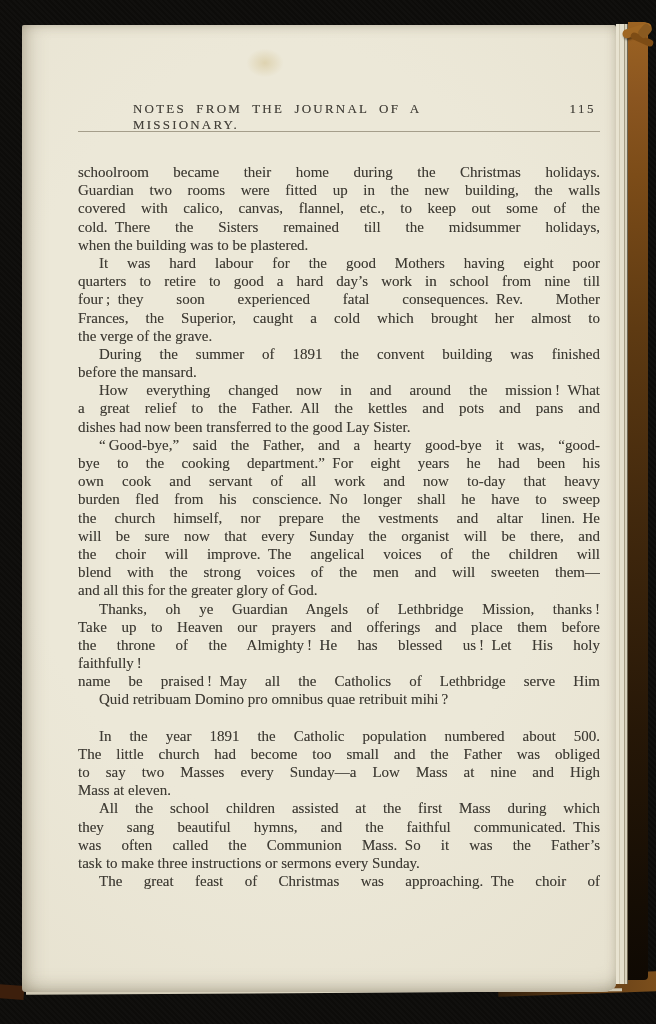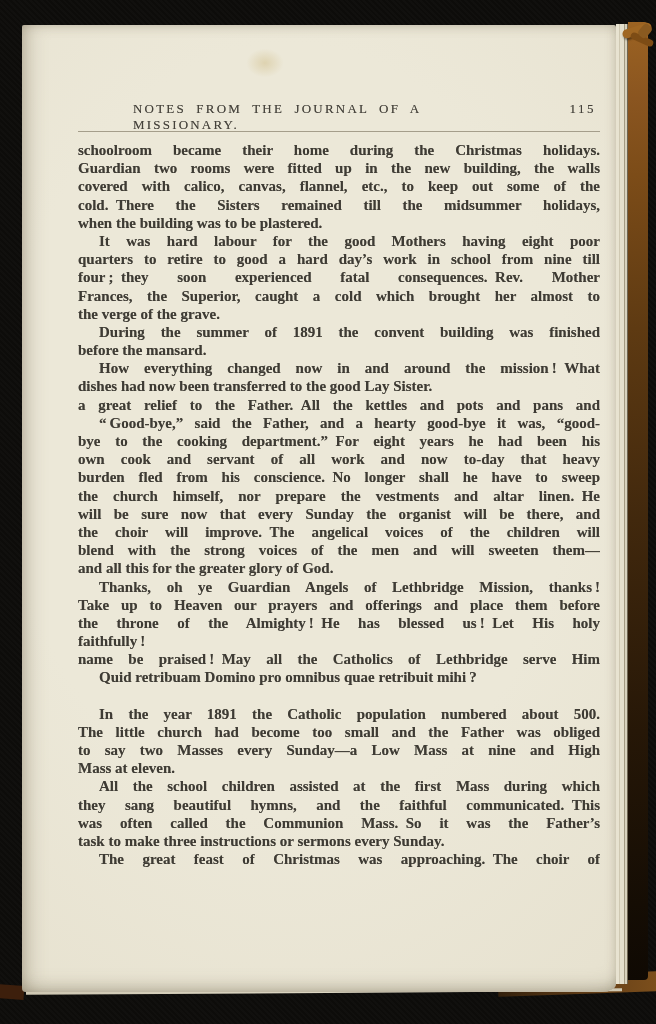--- a/index.html
+++ b/index.html
@@ -94,23 +94,22 @@
     text-shadow:0 0 0.6px rgba(69,66,59,.5);
   }
   .running-head .folio{
     margin-left:auto;font-size:13px;letter-spacing:2.5px;padding-right:4px;
     text-shadow:0 0 0.6px rgba(69,66,59,.5);
   }
   .rule{
     border:0;border-top:1px solid #99907e;margin:13px 0 0 0;opacity:.85;
   }
   .body-text{
-    margin-top:9px;font-size:15px;line-height:18.2px;color:#3e3b34;
+    margin-top:31px;font-size:15px;line-height:18.2px;color:#3e3b34;
     text-shadow:0 0 0.6px rgba(62,59,52,.45);
-    font-weight:bold;
   }
   .line{
     text-align:justify;text-align-last:justify;
     height:18.2px;overflow:hidden;
   }
   .line.flush{text-align-last:left;}
   .line.indent{text-indent:21px;}
   .para.gap{margin-top:18px;}
 </style>
 </head>
@@ -150,22 +149,22 @@
           <div class="line">four ; they soon experienced fatal consequences. Rev. Mother</div>
           <div class="line">Frances, the Superior, caught a cold which brought her almost to</div>
           <div class="line flush">the verge of the grave.</div>
         </div>
         <div class="para">
           <div class="line indent">During the summer of 1891 the convent building was finished</div>
           <div class="line flush">before the mansard.</div>
         </div>
         <div class="para">
           <div class="line indent">How everything changed now in and around the mission ! What</div>
+          <div class="line">a great relief to the Father. All the kettles and pots and pans and</div>
           <div class="line flush">dishes had now been transferred to the good Lay Sister.</div>
-          <div class="line">a great relief to the Father. All the kettles and pots and pans and</div>
         </div>
         <div class="para">
           <div class="line indent">“ Good-bye,” said the Father, and a hearty good-bye it was, “good-</div>
           <div class="line">bye to the cooking department.” For eight years he had been his</div>
           <div class="line">own cook and servant of all work and now to-day that heavy</div>
           <div class="line">burden fled from his conscience. No longer shall he have to sweep</div>
           <div class="line">the church himself, nor prepare the vestments and altar linen. He</div>
           <div class="line">will be sure now that every Sunday the organist will be there, and</div>
           <div class="line">the choir will improve. The angelical voices of the children will</div>
           <div class="line">blend with the strong voices of the men and will sweeten them—</div>

